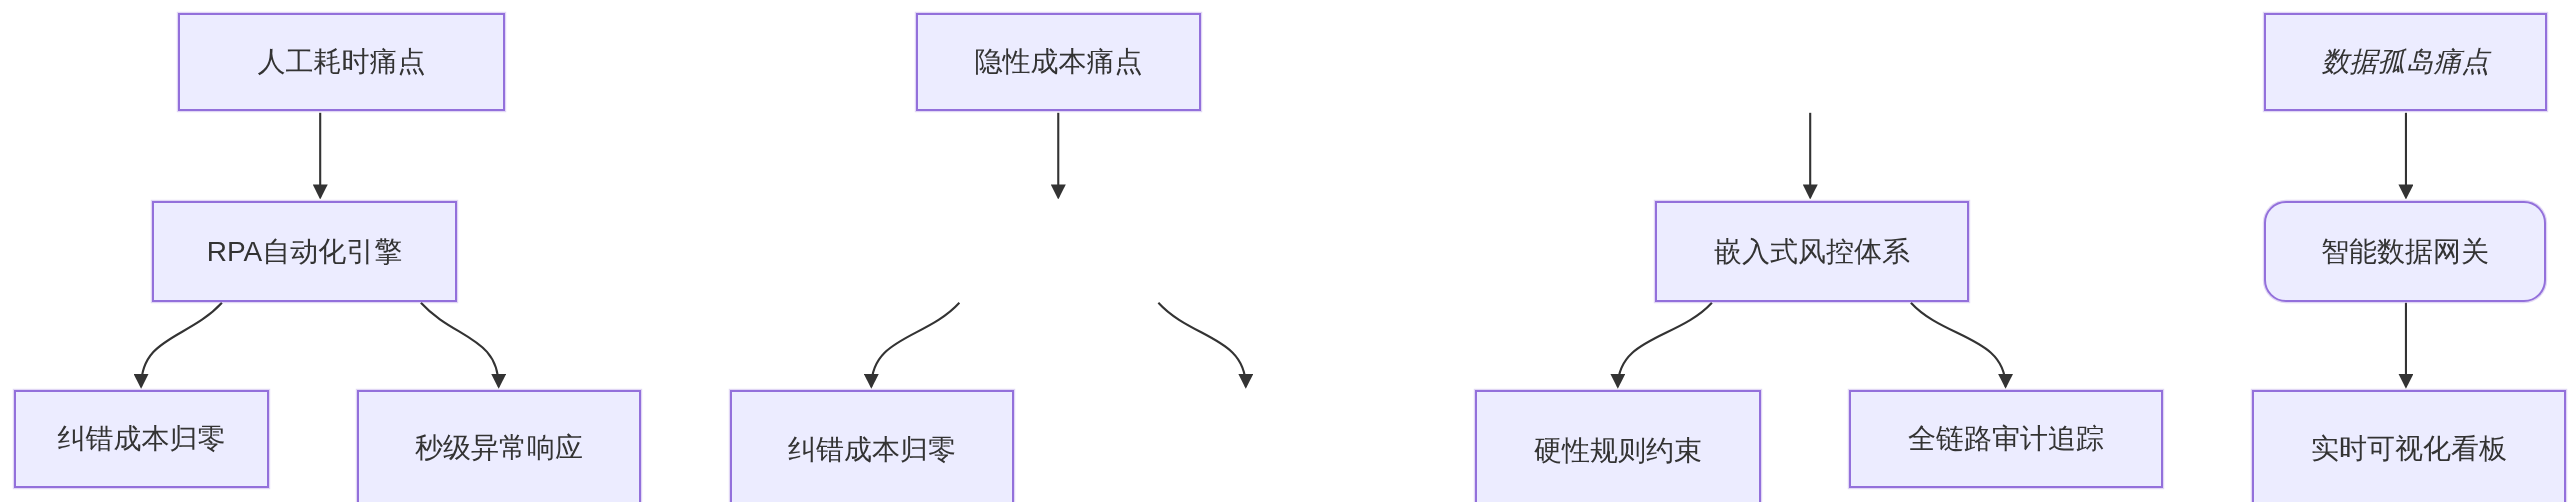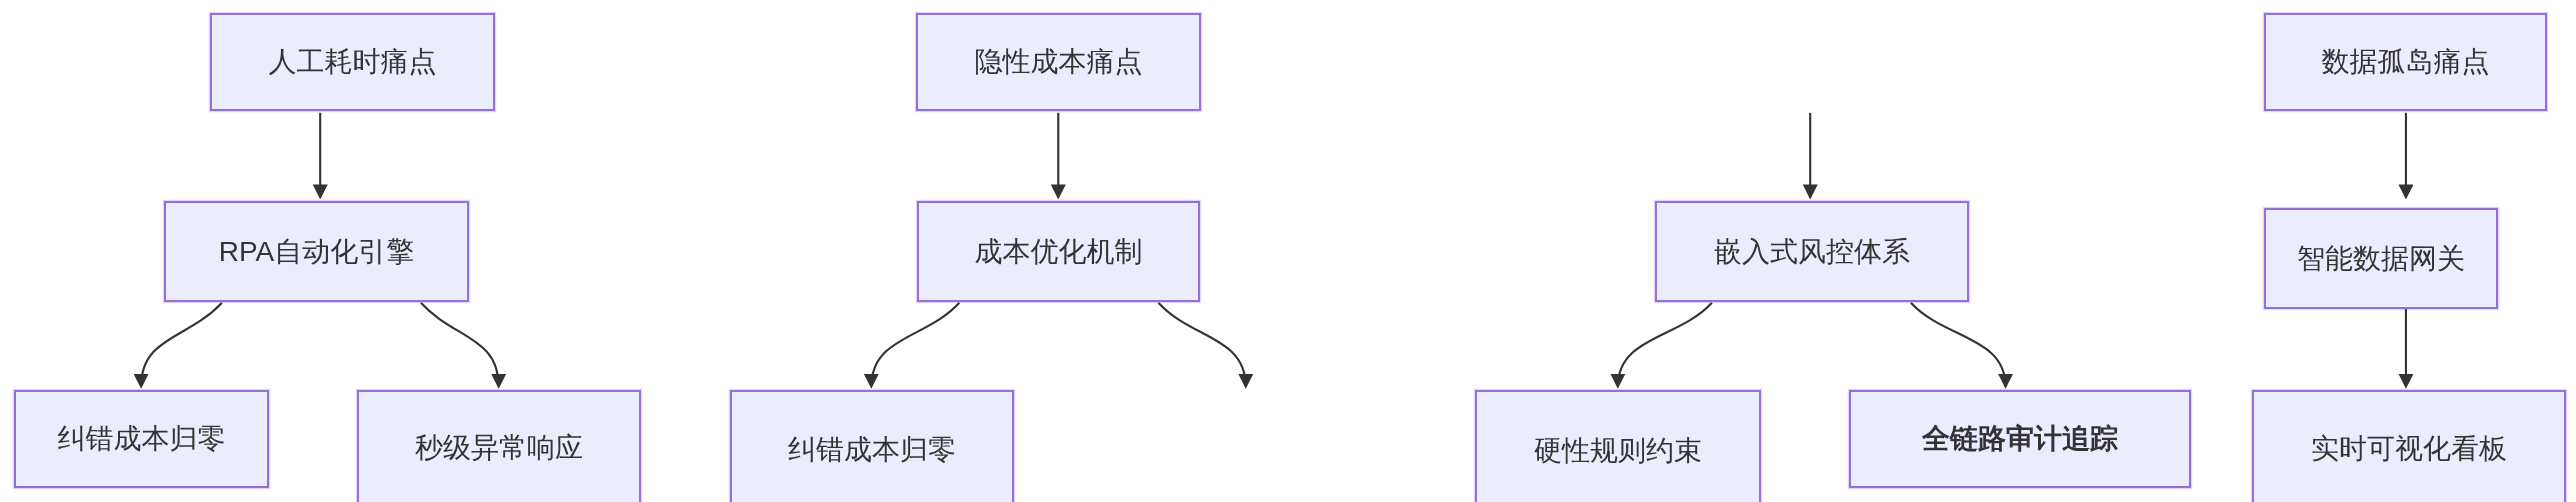--- a/index.html
+++ b/index.html
@@ -60,31 +60,30 @@
     <path class="edge" d="M1921,502 C1976,562 2066,558 2066,641" marker-end="url(#arrowhead)"></path>
 
     <path class="edge" d="M3002,187 L3002,327" marker-end="url(#arrowhead)"></path>
     <path class="edge" d="M2839,502 C2784,562 2683,558 2683,641" marker-end="url(#arrowhead)"></path>
     <path class="edge" d="M3169,502 C3224,562 3326,558 3326,641" marker-end="url(#arrowhead)"></path>
 
     <path class="edge" d="M3990,187 L3990,327" marker-end="url(#arrowhead)"></path>
     <path class="edge" d="M3990,502 L3990,641" marker-end="url(#arrowhead)"></path>
   </svg>
 
-  <div class="node" style="left:178px; top:13.3px; width:285px; height:98px;margin-left:32px;">人工耗时痛点</div>
-  <div class="node" style="left:164px; top:201px; width:305px; height:101px;">RPA自动化引擎</div>
+  <div class="node" style="left:178px; top:13.3px; width:327px; height:98px;">人工耗时痛点</div>
+  <div class="node" style="left:152px; top:201px; width:305px; height:101px;">RPA自动化引擎</div>
   <div class="node" style="left:14px; top:390px; width:255px; height:98px;">纠错成本归零</div>
   <div class="node" style="left:357px; top:390px; width:284px; height:116px;">秒级异常响应</div>
 
   <div class="node" style="left:916px; top:13.3px; width:285px; height:98px;">隐性成本痛点</div>
-  <div class="node" style="left:917px; top:201px; width:283px; height:101px;">成本优化机制</div>
   <div class="node" style="left:730px; top:390px; width:284px; height:120px;">纠错成本归零</div>
 
   <div class="node" style="left:1655px; top:201px; width:314px; height:101px;">嵌入式风控体系</div>
   <div class="node" style="left:1475px; top:390px; width:286px; height:121px;">硬性规则约束</div>
-  <div class="node" style="left:1849px; top:390px; width:342px; height:98px;font-weight:bold;">全链路审计追踪</div>
+  <div class="node" style="left:1849px; top:390px; width:314px; height:98px;">全链路审计追踪</div>
 
-  <div class="node" style="left:2264px; top:13.3px; width:283px; height:98px;">数据孤岛痛点</div>
-  <div class="node" style="left:2264px; top:208px; width:234px; height:101px;">智能数据网关</div>
+  <div class="node" style="left:2264px; top:13.3px; width:283px; height:98px;font-style:italic;">数据孤岛痛点</div>
+  <div class="node" style="left:2264px; top:201px; width:282px; height:101px;border-radius:22px;">智能数据网关</div>
   <div class="node" style="left:2252px; top:390px; width:314px; height:118px;">实时可视化看板</div>
 
 </div>
 
 
 </body></html>

